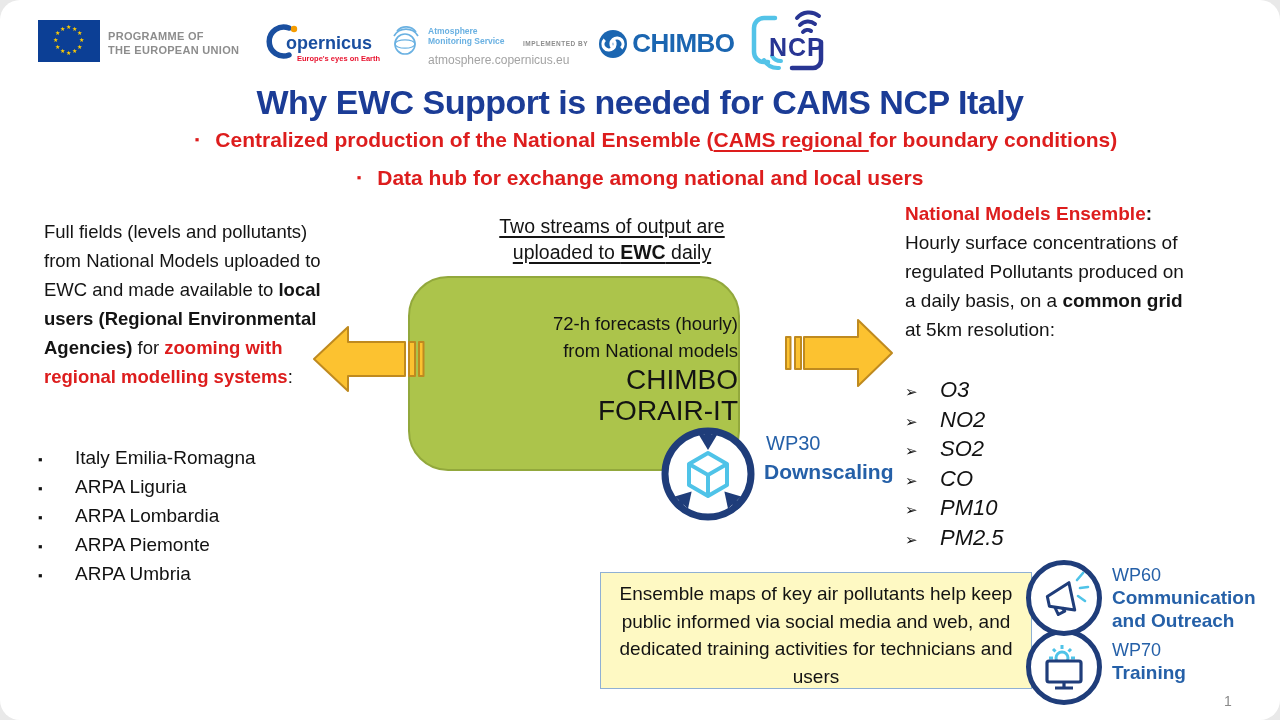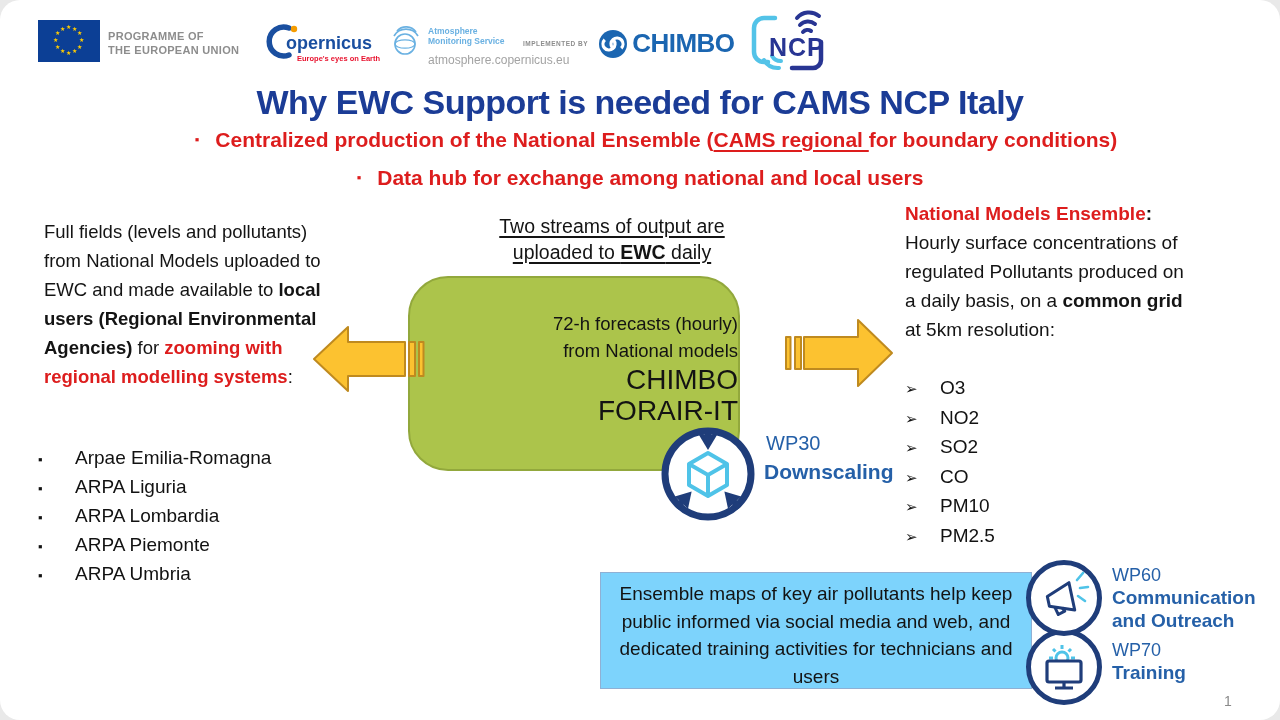--- a/index.html
+++ b/index.html
@@ -48,36 +48,36 @@
   .green-box { left:408px; top:276px; width:332px; height:195px; box-sizing:border-box;
     background:#acc44b; border:2px solid #92a83c; border-radius:40px; text-align:right; padding-top:32px; color:#131313; }
   .green-box .gline { font-size:18.5px; line-height:27px; }
   .green-box .model { font-size:28px; line-height:31px;padding-left:18px; }
 
   
   .right-para { left:905px; top:199px; width:285px; font-size:19px; line-height:29px; color:#141414; }
   .poll-list { left:905px; top:377px; }
   .poll-list .row { height:29.5px; }
   .poll-list .bullet { width:35px; font-size:15px; }
-  .poll-list .txt { font-size:19px; }
+  .poll-list .txt { font-size:22px;font-style:italic; }
 
   
   .wp-code { font-size:18px; color:#2560a8; }
   .wp-label { font-size:19px; font-weight:bold; color:#2560a8; }
   .wp30-code { left:766px; top:432px; font-size:20px; }
   .wp30-label { left:764px; top:460px; font-size:21px; }
   .wp60-code { left:1112px; top:565px; }
   .wp60-label1 { left:1112px; top:587px; }
   .wp60-label2 { left:1112px; top:610px; }
   .wp70-code { left:1112px; top:640px; }
   .wp70-label { left:1112px; top:662px; }
 
   
   .callout { left:600px; top:572px; width:432px; height:117px; box-sizing:border-box;
-    background:#7dd3fc; border:1px solid #8fb0d4; text-align:center; font-size:19px; line-height:27.5px; padding:7px 8px; color:#131313; }
+    background:#fef9c3; border:1px solid #8fb0d4; text-align:center; font-size:19px; line-height:27.5px; padding:7px 8px; color:#131313; }
 
   .page-num { left:1224px; top:693px; font-size:14px; color:#8a8a8a; }
 </style>
 </head>
 <body>
 
 <div class="slide">
 
   <div class="abs eu-flag">
     <span class="eu-star" style="left:28px;top:4px">★</span>
@@ -151,21 +151,21 @@
     <span class="sq-bullet">▪</span><span>Data hub for exchange among national and local users</span>
   </div>
 
   <div class="abs left-para">
     <span>Full fields (levels and pollutants) from National Models uploaded to EWC and made available to </span><span class="b">local users (Regional Environmental Agencies)</span><span> for </span><span class="rb">zooming with regional modelling systems</span><span>:</span>
   </div>
 
   <div class="abs agency-list">
     <div class="row">
         <span class="bullet">▪</span>
-        <span class="txt">Arpae Emilia-Romagna</span>
+        <span class="txt">Italy Emilia-Romagna</span>
       </div>
     <div class="row">
         <span class="bullet">▪</span>
         <span class="txt">ARPA Liguria</span>
       </div>
     <div class="row">
         <span class="bullet">▪</span>
         <span class="txt">ARPA Lombardia</span>
       </div>
     <div class="row">

